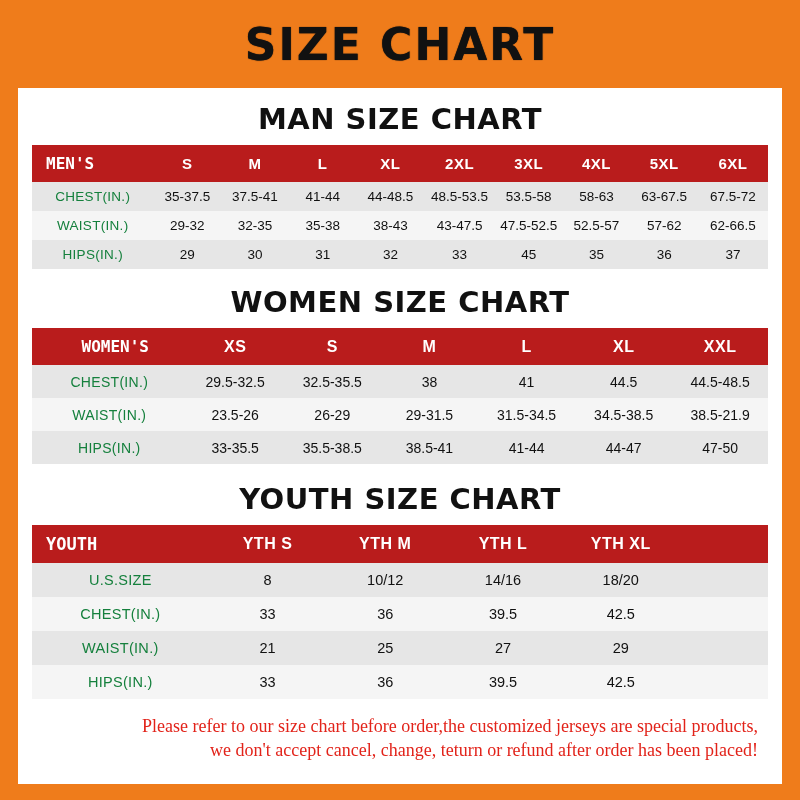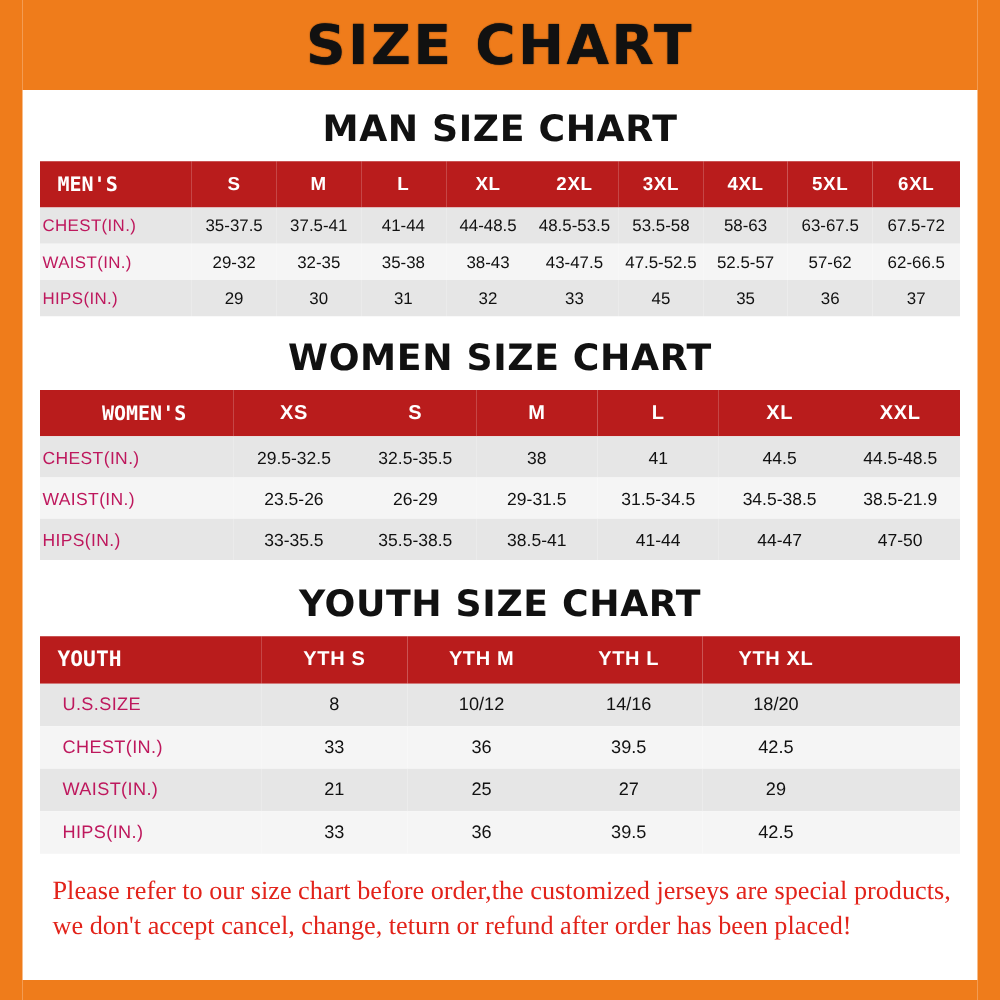--- a/index.html
+++ b/index.html
@@ -14,21 +14,21 @@
   #page {
     position: relative;
     width: 800px;
     height: 800px;
     background: #ffffff;
     overflow: hidden;
     border-left: 18px solid #ef7c1b;
     border-right: 18px solid #ef7c1b;
   }
   .header-band {
-    height: 72px;
+    height: 88px;
     background: #ef7c1b;
     display: flex;
     align-items: center;
     justify-content: center;
     margin: 0 -18px;
   }
   .header-title {
     font-family: "DejaVu Sans", sans-serif;
     font-weight: bold;
     font-size: 44px;
@@ -80,40 +80,40 @@
   table.chart tbody td {
     font-size: 13.5px;
     color: #111111;
     padding: 7px 2px;
   }
   table.chart tbody tr.odd  { background: #e6e6e6; }
   table.chart tbody tr.even { background: #f5f5f5; }
   table.chart tbody td.rowlabel {
     font-size: 13.5px;
     letter-spacing: 0.3px;
-    color: #be185d;
-    text-align: left;
+    color: #15803d;
+    text-align: center;
   }
 
   
   #youth-table thead th { font-size: 16px; }
   #youth-table thead th.rowlabel { font-size: 17px; }
   #youth-table tbody td { font-size: 14.5px; padding: 9px 18px; }
 
   #women-table thead th { font-size: 16px; }
   #women-table thead th.rowlabel { font-size: 16px; text-align: center; }
   #women-table tbody td { font-size: 14px; padding: 8.5px 2px; }
 
   .notice {
     margin-top: 16px;
     padding: 0 10px;
-    text-align: left;
+    text-align: right;
     color: #e2231a;
     font-family: "Liberation Serif", serif;
-    font-size: 21px;
+    font-size: 18px;
     line-height: 1.32;
   }
   .notice div { white-space: nowrap; }
   .footer-band {
     position: absolute;
     left: -18px;
     right: -18px;
     bottom: 0;
     height: 16px;
     background: #ef7c1b;

